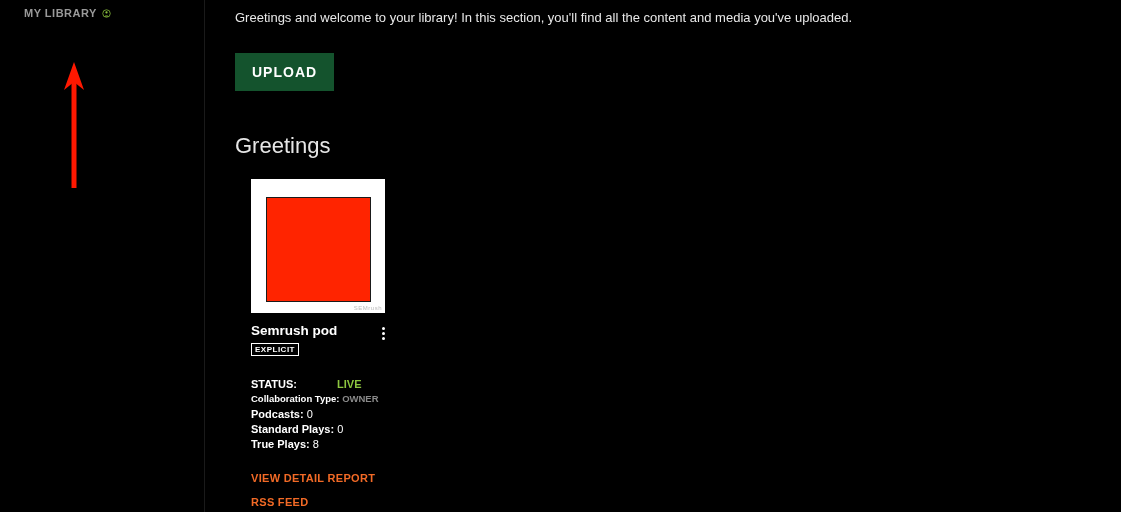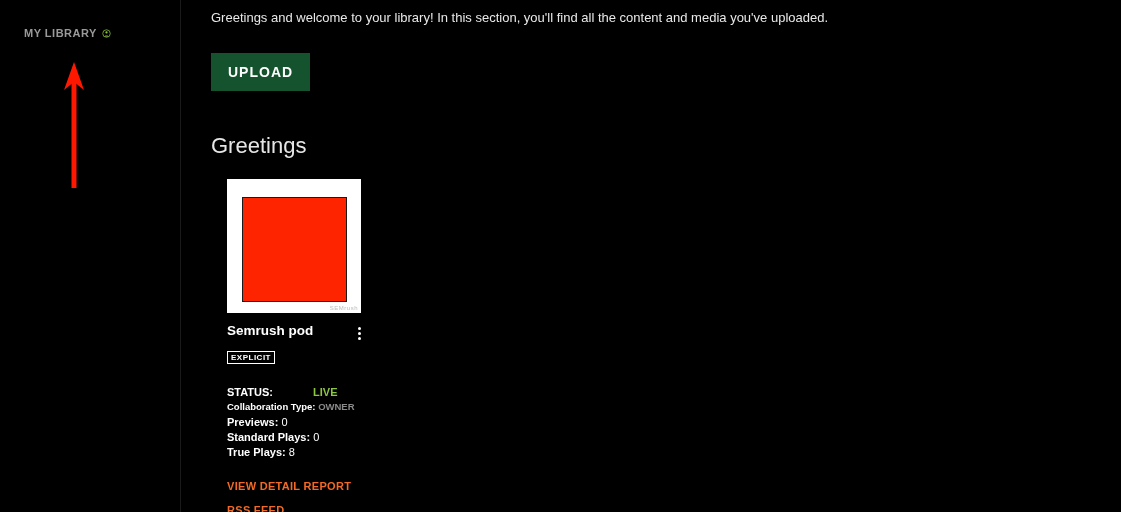--- a/index.html
+++ b/index.html
@@ -10,23 +10,23 @@
     body {
       background: #000;
       color: #fff;
       font-family: "Helvetica Neue", Helvetica, Arial, sans-serif;
       width: 1121px;
       height: 512px;
       overflow: hidden;
       display: flex;
     }
     .sidebar {
-      width: 181px;
+      width: 205px;
       background: #000;
-      padding-top: 24px;
+      padding-top: 4px;
       position: relative;
       border-right: 1px solid #1a1a1a;
     }
     .sidebar-item {
       display: flex;
       align-items: center;
       gap: 5px;
       padding: 3px 0 3px 24px;
       font-size: 11px;
       letter-spacing: 0.5px;
@@ -116,21 +116,21 @@
     .card-header-row {
       display: flex;
       align-items: flex-start;
       justify-content: space-between;
       margin-top: 10px;
     }
     .card-title {
       font-size: 13.5px;
       font-weight: 600;
       color: #fff;
-      margin-bottom: 8px;
+      margin-bottom: 0;
     }
     .explicit-badge {
       display: inline-block;
       border: 1px solid #fff;
       font-size: 8px;
       letter-spacing: 0.5px;
       padding: 1px 3px;
       font-weight: 700;
     }
     .more-dots {
@@ -246,21 +246,21 @@
     <div class="meta">
       <div class="meta-row">
         <span class="meta-label">STATUS:</span>
         <span class="status-live">LIVE</span>
       </div>
       <div class="collab-row">
         <span class="collab-label">Collaboration Type:</span>
         <span class="collab-val">OWNER</span>
       </div>
       <div class="meta-row">
-        <span class="meta-label">Previews:</span>
+        <span class="meta-label">Podcasts:</span>
         <span>0</span>
       </div>
       <div class="meta-row">
         <span class="meta-label">Standard Plays:</span>
         <span>0</span>
       </div>
       <div class="meta-row">
         <span class="meta-label">True Plays:</span>
         <span>8</span>
       </div>

